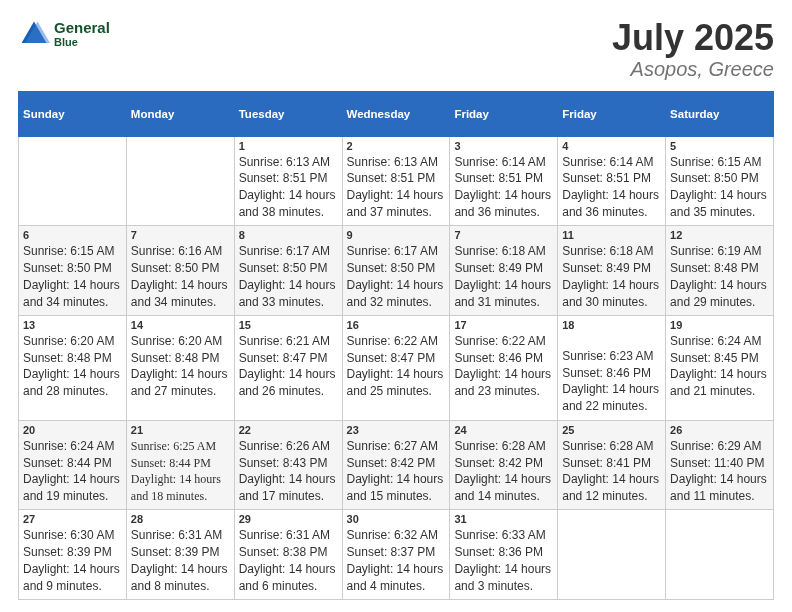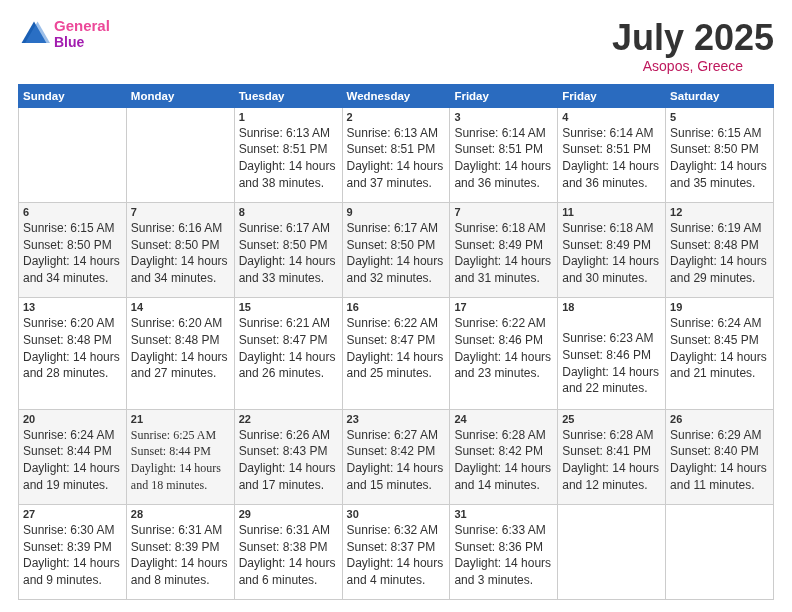--- a/index.html
+++ b/index.html
@@ -29,58 +29,59 @@
       gap: 4px;
     }
     .logo-text {
       display: flex;
       flex-direction: column;
       line-height: 1.1;
     }
     .logo-general {
       font-size: 15px;
       font-weight: bold;
-      color: #ec4899;
+      color: #14532d;
     }
     .logo-blue {
-      font-size: 14px;
-      font-weight: bold;
-      color: #a21caf;
+      font-size: 11px;
+      font-weight: bold;
+      color: #14532d;
     }
     .logo-icon {
       width: 32px;
       height: 32px;
     }
     .title-block {
-      text-align: center;
+      text-align: right;
       margin-left: 31px;
     }
     .main-title {
       font-size: 36px;
       font-weight: bold;
       color: #333;
       line-height: 1.1;
     }
     .subtitle {
-      font-size: 14px;
-      color: #be185d;
+      font-size: 20px;
+      color: #737373;
+      font-style: italic;
     }
     .calendar {
       flex: 1;
       border: 1px solid #ccc;
       border-collapse: collapse;
       width: 100%;
       table-layout: fixed;
     }
     .calendar th {
       background: #2a6bbf;
       color: #fff;
       font-size: 11.5px;
       font-weight: bold;
-      padding: 5px 4px;
+      padding: 16px 4px;
       border: 1px solid #2a6bbf;
       text-align: left;
       margin-left: 31px;
     }
     .calendar td {
       border: 1px solid #ccc;
       vertical-align: top;
       padding: 3px 4px;
       font-size: 9.5px;
       color: #333;
@@ -294,21 +295,21 @@
           </td>
           <td>
             <span class="day-number">25</span>
             <div class="cell-text" style="white-space: pre-line;">Sunrise: 6:28 AM
 Sunset: 8:41 PM
 Daylight: 14 hours and 12 minutes.</div>
           </td>
           <td>
             <span class="day-number">26</span>
             <div class="cell-text" style="white-space: pre-line;">Sunrise: 6:29 AM
-Sunset: 8:40 PM
+Sunset: 11:40 PM
 Daylight: 14 hours and 11 minutes.</div>
           </td>
         </tr>
         <tr>
           <td>
             <span class="day-number">27</span>
             <div class="cell-text" style="white-space: pre-line;">Sunrise: 6:30 AM
 Sunset: 8:39 PM
 Daylight: 14 hours and 9 minutes.</div>
           </td>

